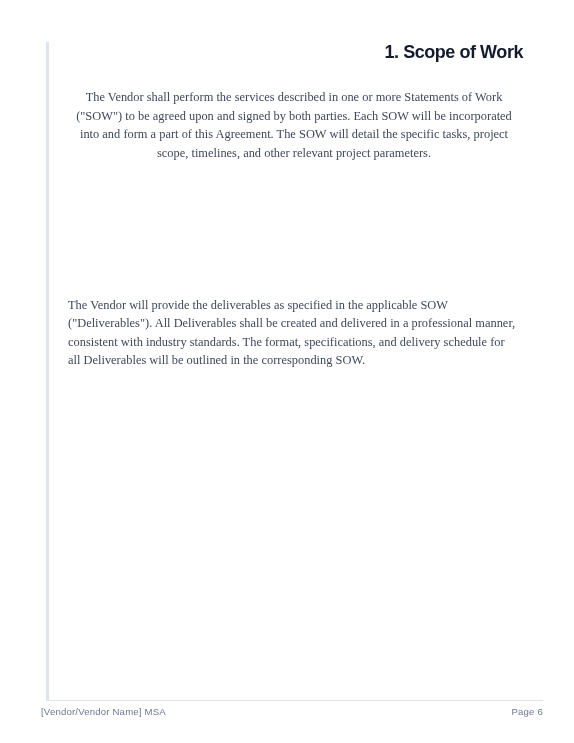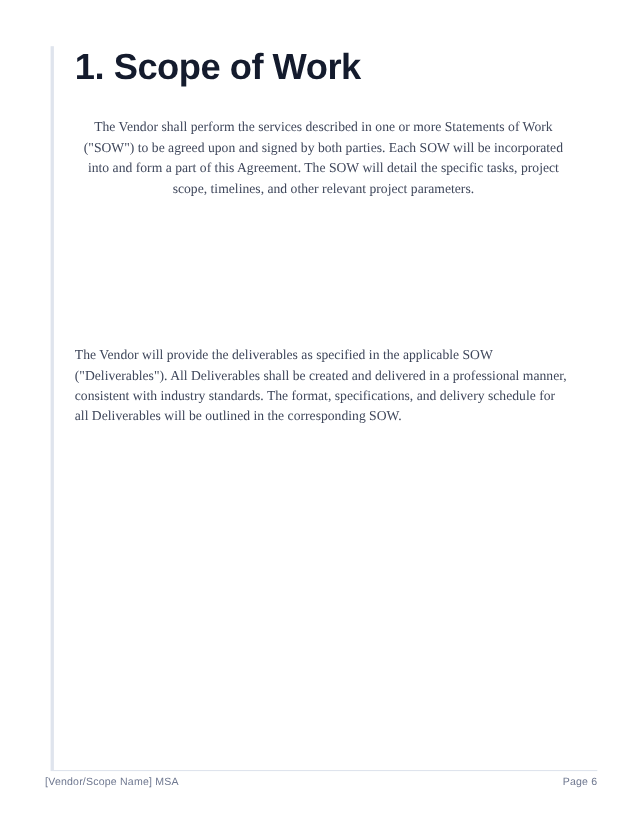--- a/index.html
+++ b/index.html
@@ -40,27 +40,28 @@
     top: 42px;
     width: 455px;
   }
 
   .section {
     position: relative;
   }
 
   .section-heading {
     font-family: "Liberation Sans", sans-serif;
-    font-size: 33px;
+    font-size: 18px;
     font-weight: 700;
     letter-spacing: -0.45px;
     color: #141b2d;
     margin: 0;
     line-height: 1.18;
     white-space: nowrap;
+    text-align: right;
   }
 
   .section-body {
     font-family: "Liberation Serif", serif;
     font-size: 12.4px;
     line-height: 18.6px;
     color: #3f475b;
     margin: 0;
     letter-spacing: 0.01px;
   }
@@ -140,17 +141,17 @@
       <div class="section-body">
         <p>The Vendor will provide the deliverables as specified in the applicable SOW ("Deliverables"). All Deliverables shall be created and delivered in a professional manner, consistent with industry standards. The format, specifications, and delivery schedule for all Deliverables will be outlined in the corresponding SOW.</p>
       </div>
     </section>
 
   </div>
 
   <div class="footer-rule"></div>
 
   <div class="footer">
-    <span class="footer-left">[Vendor/Scope Name] MSA</span>
+    <span class="footer-left">[Vendor/Vendor Name] MSA</span>
     <span class="footer-right">Page 6</span>
   </div>
 
 </div>
 
 </body></html>

